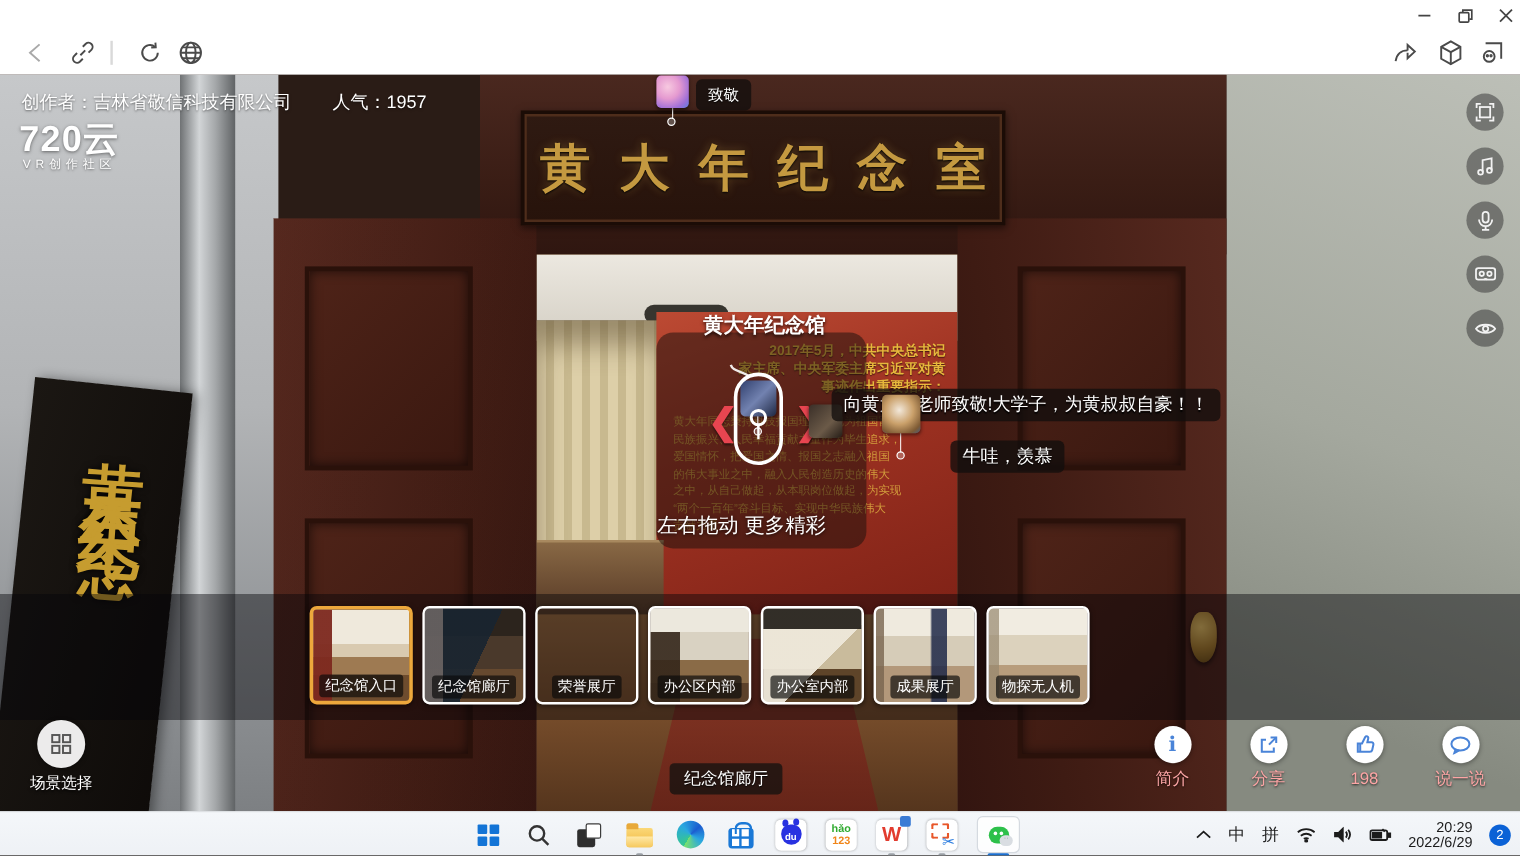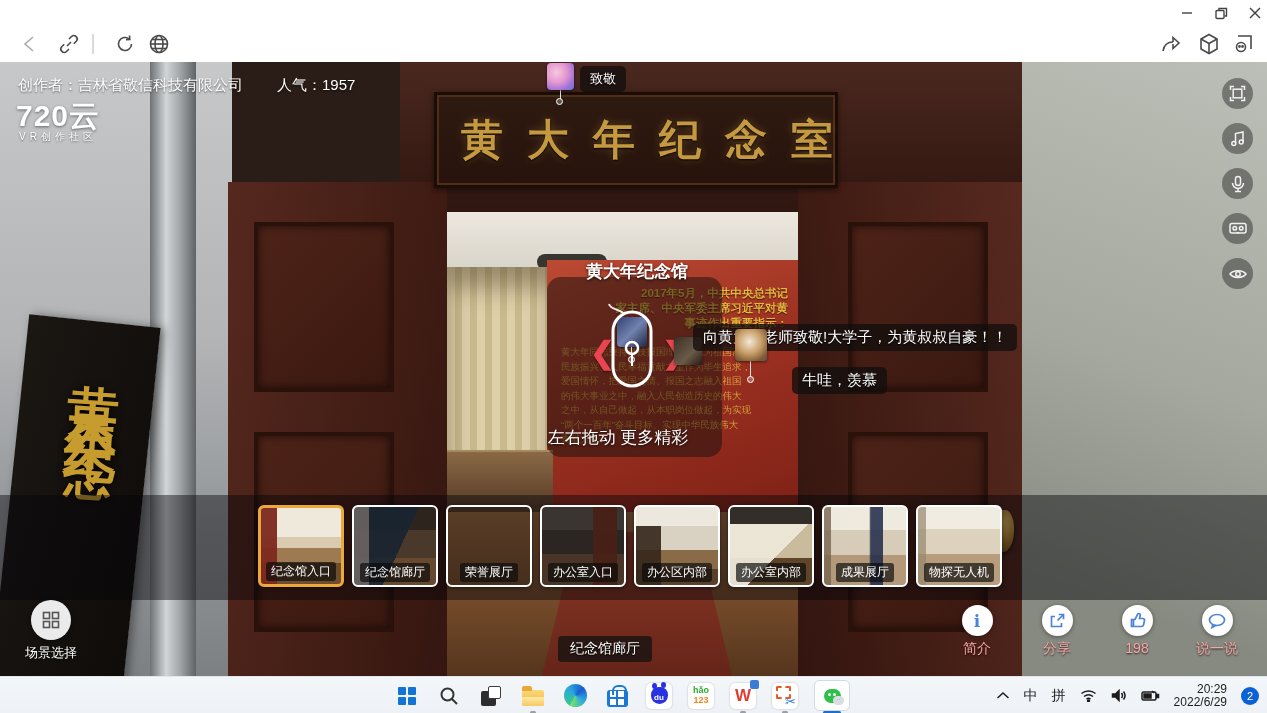--- a/index.html
+++ b/index.html
@@ -28,21 +28,21 @@
   
   .ph { position:absolute; }
   .wall-left { left:0; top:0; width:232px; height:614px;
     background:linear-gradient(180deg,#c6c8ca 0%,#b2b4b6 45%,#94979a 75%,#7d8083 100%); }
   .pole { left:150px; top:0; width:46px; height:614px;
     background:linear-gradient(90deg,#6f7274 0%,#d2d5d7 35%,#a3a6a8 65%,#606365 100%); }
   .wall-right { left:1022px; top:0; width:245px; height:614px;
     background:linear-gradient(200deg,#bcbfb7 0%,#a4a89e 50%,#868a80 85%); }
   .lintel { left:400px; top:0; width:622px; height:150px;
     background:linear-gradient(180deg,#4a281f 0%,#3a1d15 60%,#2f1610 100%); }
-  .plaque { left:434px; top:30px; width:404px; height:96px; display:flex; align-items:center; justify-content:flex-start;
+  .plaque { left:434px; top:30px; width:404px; height:96px; display:flex; align-items:center; justify-content:center;
     background:linear-gradient(180deg,#2f1a12 0%,#27130b 100%);
     border:3px solid #1b0c06; box-shadow:inset 0 0 0 2px #4e2d1b, 0 2px 6px rgba(0,0,0,.5); }
   .plaque span { font-family:"DejaVu Serif", serif; font-size:42px; font-weight:bold; color:#c49а40;
     color:#c49940; letter-spacing:24px; padding-left:24px; white-space:nowrap;
     text-shadow:0 1px 2px #000, 0 0 8px rgba(255,205,90,.25); }
   .door-left { left:228px; top:120px; width:219px; height:494px;
     background:linear-gradient(100deg,#5a2a20 0%,#47201717 0%), linear-gradient(100deg,#57291f 0%,#3e1b13 70%,#331510 100%); }
   .door-right { left:798px; top:120px; width:224px; height:494px;
     background:linear-gradient(260deg,#57291f 0%,#3e1b13 70%,#331510 100%); }
   .panel { position:absolute; border:4px solid #2a110a; background:linear-gradient(135deg,#4e2318 0%,#3a1810 100%);
@@ -424,23 +424,20 @@
     <div class="thumbs">
       <div class="thumb t1 selected">
         <span class="tlabel">纪念馆入口</span>
       </div>
       <div class="thumb t2">
         <span class="tlabel">纪念馆廊厅</span>
       </div>
       <div class="thumb t3">
         <span class="tlabel">荣誉展厅</span>
       </div>
-      <div class="thumb t4">
-        <span class="tlabel">办公室入口</span>
-      </div>
       <div class="thumb t6">
         <span class="tlabel">办公区内部</span>
       </div>
       <div class="thumb t5">
         <span class="tlabel">办公室内部</span>
       </div>
       <div class="thumb t7">
         <span class="tlabel">成果展厅</span>
       </div>
       <div class="thumb t8">

